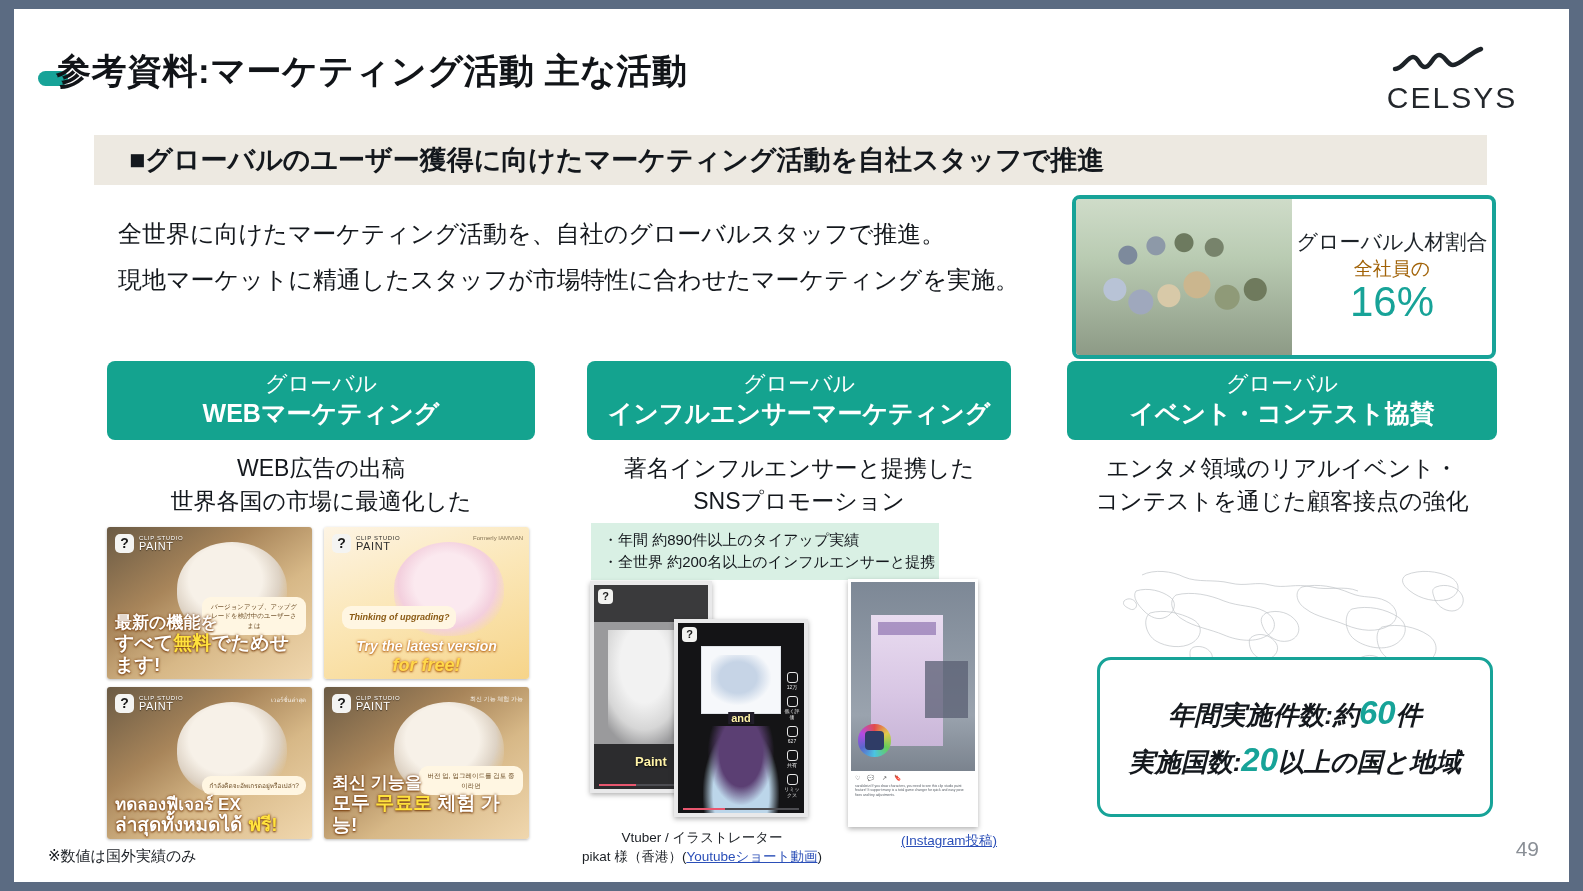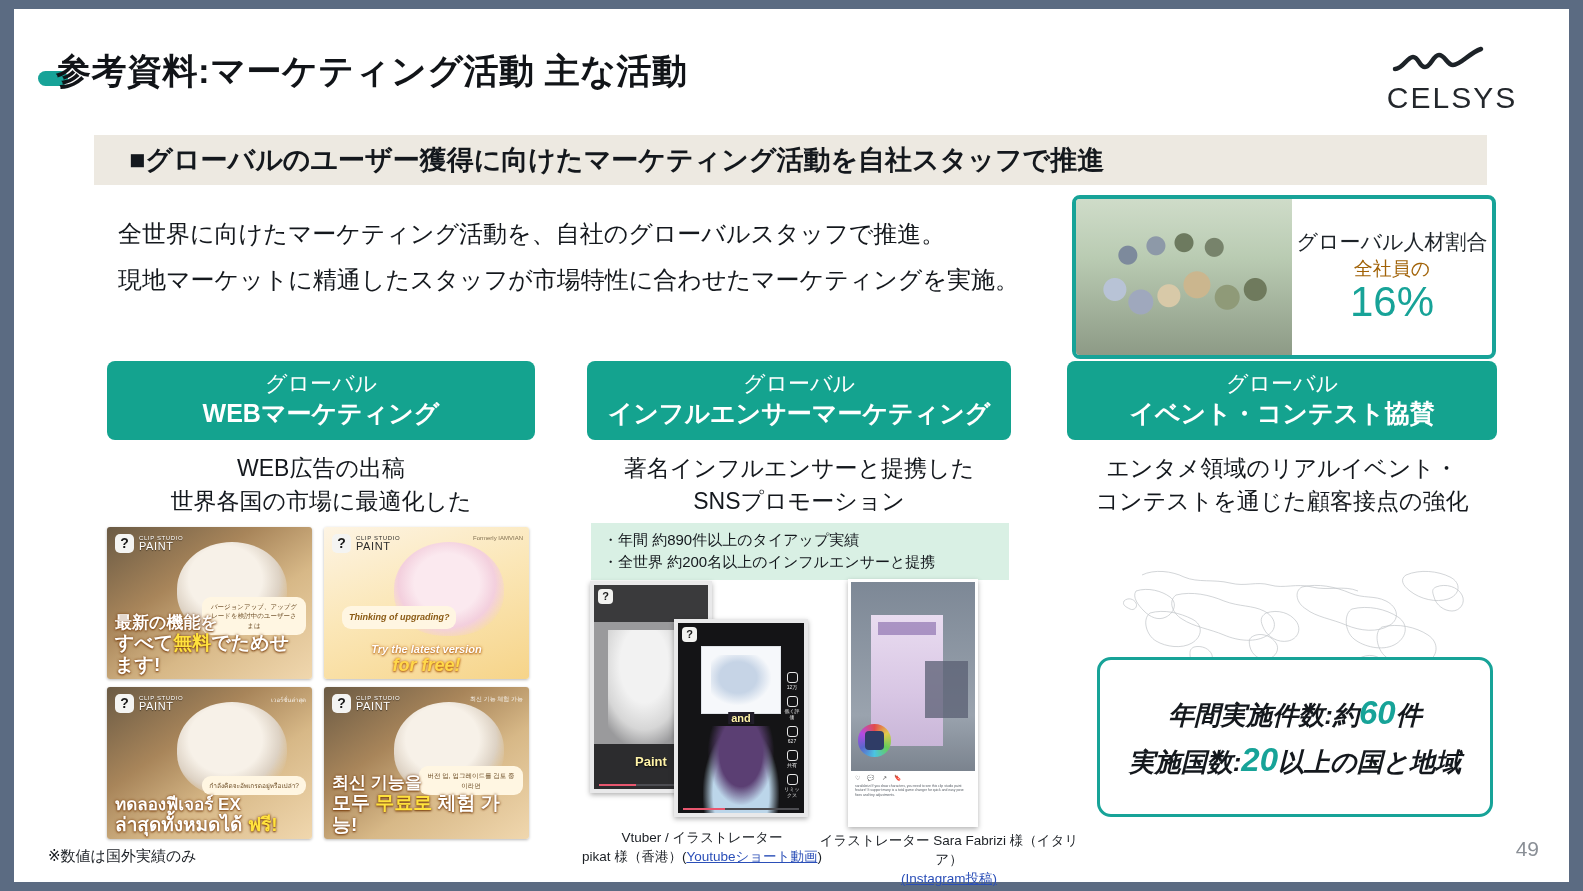--- a/index.html
+++ b/index.html
@@ -144,29 +144,29 @@
   .ad-copy {
     position: absolute; left: 0; right: 0; bottom: 4px;
     padding: 0 8px; text-align: left;
     font-weight: bold; line-height: 1.12;
     color: #ffffff; text-shadow: 0 0 3px rgba(120,60,10,.95), 0 1px 2px rgba(120,60,10,.9);
   }
   .ad-copy .r1 { font-size: 17px; display: block; }
   .ad-copy .r2 { font-size: 19px; display: block; }
   .ad-copy em { font-style: normal; color: #ffe23d; }
   .ad-copy-en { text-align: center; color: #ffffff; text-shadow: 0 0 3px rgba(200,110,20,.95), 0 1px 2px rgba(160,80,10,.9); }
-  .ad-copy-en .r1 { font-size: 11px; font-style: italic; }
+  .ad-copy-en .r1 { font-size: 14px; font-style: italic; }
   .ad-copy-en .r2 { font-size: 18px; font-style: italic; color: #ffd84a; }
   .ad-corner { position: absolute; right: 6px; top: 8px; font-size: 6px; color: #fff; opacity: .85; }
   .ad-corner-dark { color: #6b5a3e; }
 
   
   .inf-stats {
     position: absolute; left: 577px; top: 514px;
-    width: 418px; background: #d9f0e4;
+    width: 348px; background: #d9f0e4;
     padding: 6px 10px 7px 12px;
   }
   .inf-stats div { font-size: 15px; color: #14181d; line-height: 1.45; white-space: nowrap; }
   .media-wrap { position: absolute; left: 572px; top: 570px; width: 410px; height: 250px; }
   .phone {
     position: absolute; background: #e9e9ea;
     box-shadow: 0 2px 5px rgba(0,0,0,.3); overflow: hidden;
   }
   .phone-a { left: 4px; top: 2px; width: 122px; height: 212px; padding: 4px; }
   .phone-b { left: 88px; top: 40px; width: 134px; height: 198px; padding: 4px; z-index: 3; }
@@ -462,21 +462,20 @@
     </div>
 
   </div>
 
   <div class="cap cap-a">
     <div>Vtuber / イラストレーター</div>
     <div><span>pikat 様（香港）(</span><span class="lnk">Youtubeショート動画</span><span>)</span></div>
   </div>
 
   <div class="cap cap-b">
-    <div>イラストレーター Sara Fabrizi 様（イタリア）</div>
     <div class="lnk">(Instagram投稿)</div>
   </div>
 
   <svg class="map" viewBox="0 0 376 148">
     <g fill="none" stroke="#8b9299" stroke-width="0.7">
       <path d="M36 14 C48 8 66 10 78 16 C92 22 108 18 124 22 C140 26 150 20 164 24 C178 28 190 22 206 26 C222 30 238 24 252 30"></path>
       <path d="M30 30 C42 26 56 30 64 36 C72 42 68 52 60 56 C52 60 44 56 38 50 C32 44 26 36 30 30 Z"></path>
       <path d="M18 40 C22 36 28 38 30 42 C32 46 28 50 24 48 C20 46 16 44 18 40 Z"></path>
       <path d="M44 52 C58 48 74 52 86 58 C98 64 96 76 86 82 C76 88 60 86 50 80 C40 74 36 58 44 52 Z"></path>
       <path d="M70 34 C86 30 104 34 118 40 C134 46 146 44 158 50 C170 56 172 68 162 74 C150 82 132 80 118 74 C104 68 88 66 76 58 C66 52 62 40 70 34 Z"></path>

